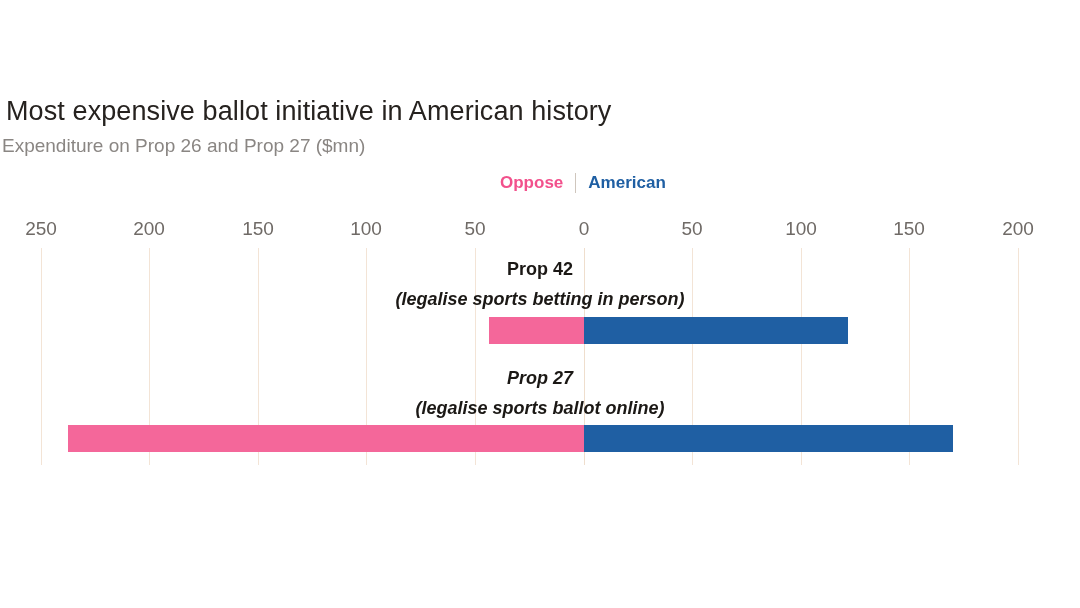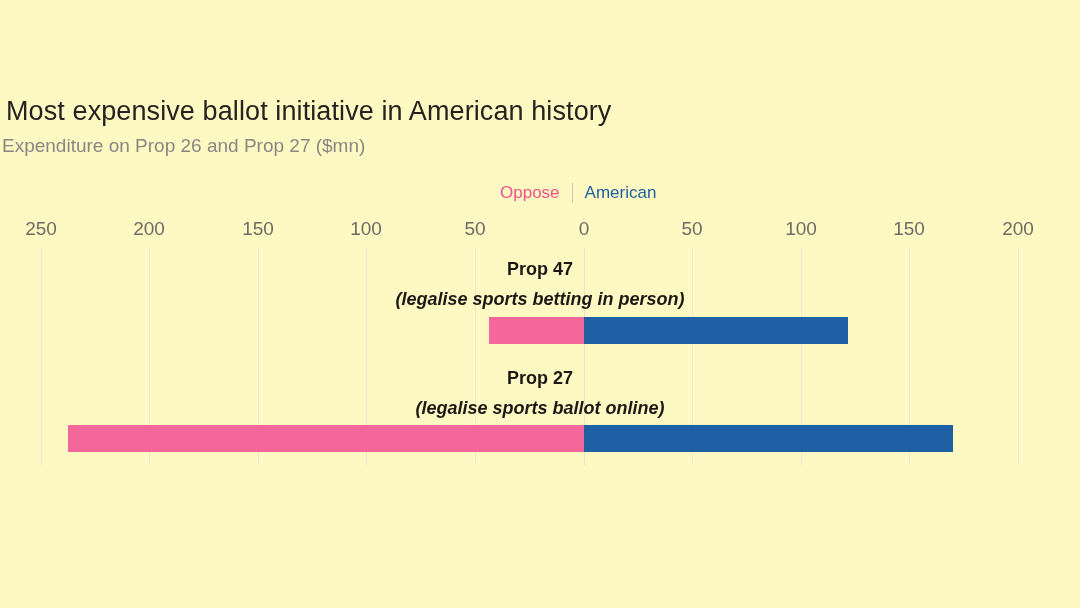--- a/index.html
+++ b/index.html
@@ -10,21 +10,21 @@
     width: 1080px;
     height: 608px;
     background: #fdf0e4;
     font-family: "Liberation Sans", sans-serif;
     overflow: hidden;
   }
   .page {
     position: relative;
     width: 1080px;
     height: 608px;
-    background: #fef9c3;
+    background: #ffffff;
   }
 
   
   .chart-title {
     position: absolute;
     left: 6px;
     top: 78px;
     font-size: 27px;
     font-weight: 400;
     color: #26221f;
@@ -37,27 +37,27 @@
     top: 135px;
     font-size: 19px;
     font-weight: 400;
     color: #8a8683;
     white-space: nowrap;
   }
 
   
   .legend {
     position: absolute;
-    top: 183px;
+    top: 173px;
     left: 500px;
     display: flex;
     align-items: center;
     gap: 0px;
     font-size: 17px;
-    font-weight: normal;
+    font-weight: bold;
   }
   .legend-oppose {
     color: #f2518c;
     padding-right: 12px;
   }
   .legend-divider {
     width: 1px;
     height: 20px;
     background: #cfc6bd;
   }
@@ -155,24 +155,24 @@
         <div class="tick-label" style="left: 258px;">150</div>
         <div class="tick-label" style="left: 366px;">100</div>
         <div class="tick-label" style="left: 475px;">50</div>
         <div class="tick-label" style="left: 584px;">0</div>
         <div class="tick-label" style="left: 692px;">50</div>
         <div class="tick-label" style="left: 801px;">100</div>
         <div class="tick-label" style="left: 909px;">150</div>
         <div class="tick-label" style="left: 1018px;">200</div>
       </div>
     <div id="bars">
-        <div class="group-label" style="top: 259px;">Prop 47</div>
+        <div class="group-label" style="top: 259px;">Prop 42</div>
         <div class="group-sub" style="top: 289px;">(legalise sports betting in person)</div>
         <div class="bar bar-oppose" style="left: 489px; width: 95px; top: 317px; background: rgb(244, 103, 154);"></div>
         <div class="bar bar-support" style="left: 584px; width: 264px; top: 317px; background: rgb(31, 95, 163);"></div>
-        <div class="group-label" style="top: 368px;">Prop 27</div>
+        <div class="group-label" style="top: 368px; font-style: italic;">Prop 27</div>
         <div class="group-sub" style="top: 398px;">(legalise sports ballot online)</div>
         <div class="bar bar-oppose" style="left: 68px; width: 516px; top: 425px; background: rgb(244, 103, 154);"></div>
         <div class="bar bar-support" style="left: 584px; width: 369px; top: 425px; background: rgb(31, 95, 163);"></div>
       </div>
   </div>
 
 </div>
 
 </body></html>

